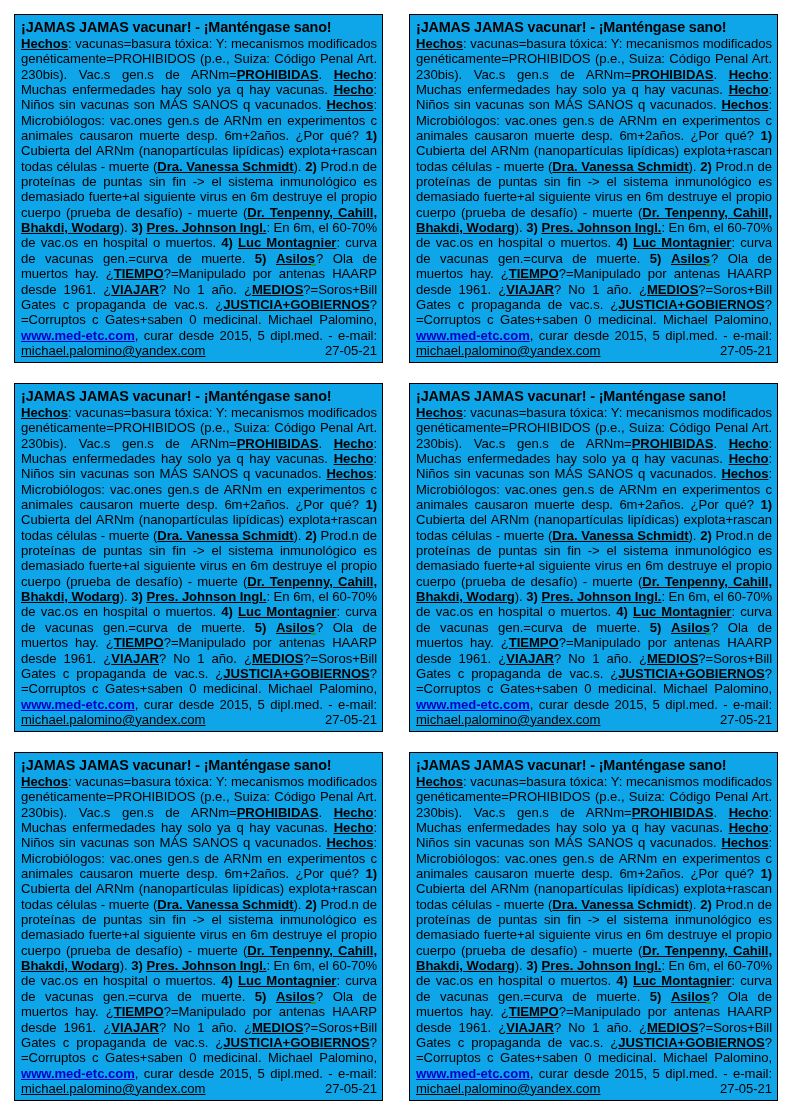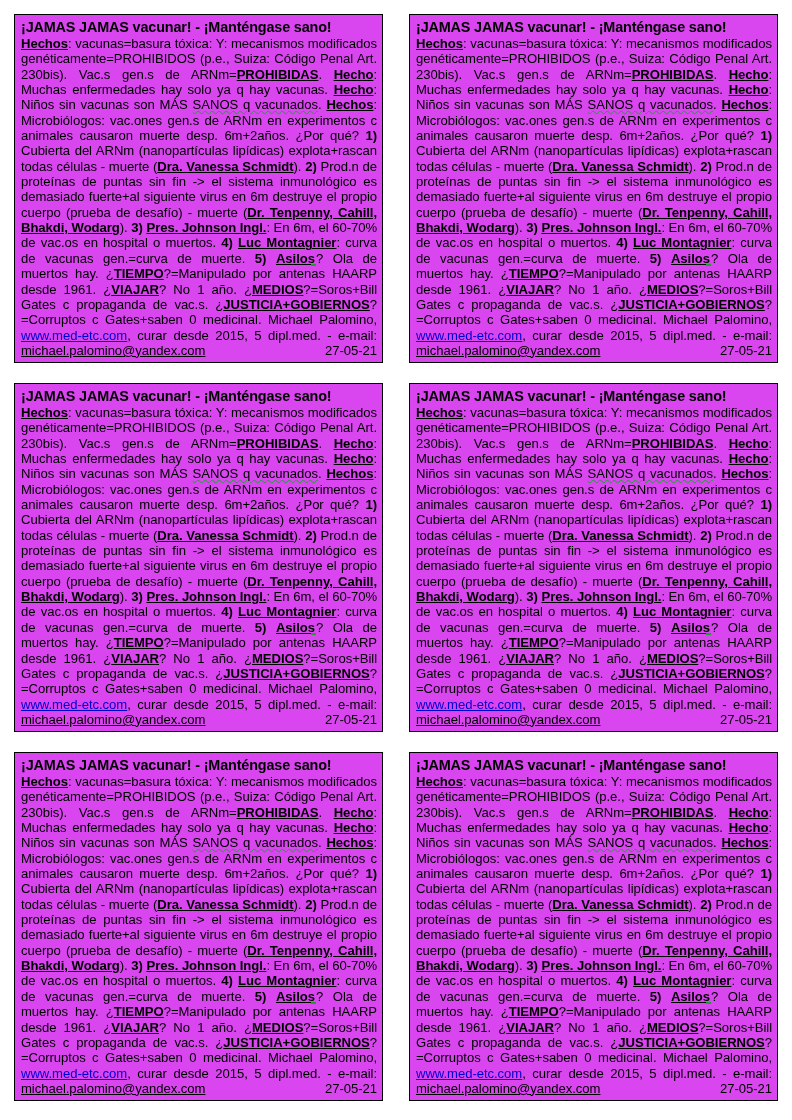--- a/index.html
+++ b/index.html
@@ -33,21 +33,21 @@
     flex: 0 0 auto;
   }
 
   .card {
     box-sizing: border-box;
     width: 370px;
     height: 349px;
     border: 1px solid #000000;
     padding: 4px 5px 3px 6px;
     overflow: hidden;
-    background: #d946ef;
+    background: #0ea5e9;
   }
 
   .card-title {
     font-weight: bold;
     font-size: 14.4px;
     line-height: 17px;
     letter-spacing: -0.15px;
     white-space: nowrap;
     margin-bottom: 0px;
   }
@@ -66,30 +66,29 @@
     content: "";
     display: inline-block;
     width: 100%;
   }
 
   b, .b { font-weight: bold; }
   .bu { font-weight: bold; text-decoration: underline; }
 
   .lnk {
     color: #0000cc;
-    font-weight: normal;
+    font-weight: bold;
     text-decoration: underline;
   }
   .mail {
     color: #000000;
   }
 
   
   .sq {
-    text-decoration: underline;
     text-decoration-style: wavy;
     text-decoration-color: #1f9c34;
     text-decoration-thickness: 1px;
     text-underline-offset: 1px;
   }
   .sq-dot {
     display: inline-block;
     width: 5px;
     border-bottom: 2px solid #1f9c34;
     position: relative;

